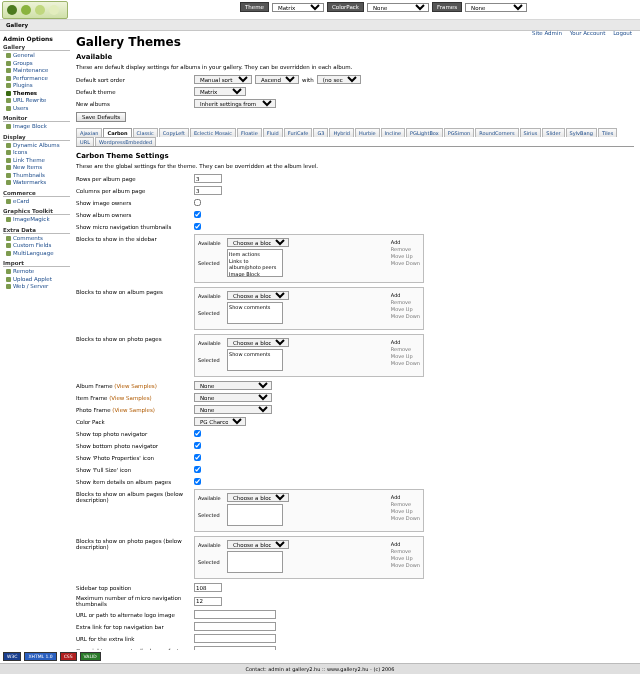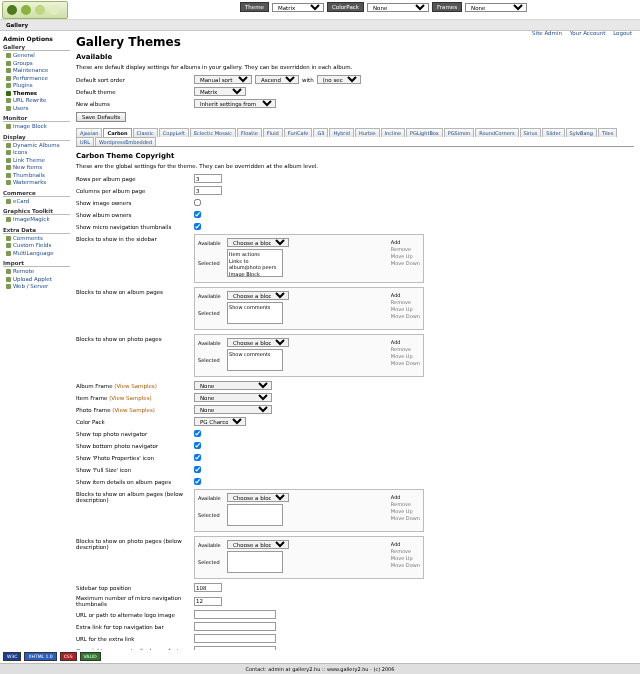--- a/index.html
+++ b/index.html
@@ -428,21 +428,21 @@
         <div class="tab">PGSimon</div>
         <div class="tab">RoundCorners</div>
         <div class="tab">Sirius</div>
         <div class="tab">Slider</div>
         <div class="tab">SylvBang</div>
         <div class="tab">Tiles</div>
         <div class="tab">URL</div>
         <div class="tab">WordpressEmbedded</div>
       </div>
 
-    <h2 class="sec">Carbon Theme Copyright</h2>
+    <h2 class="sec">Carbon Theme Settings</h2>
     <p class="desc">These are the global settings for the theme. They can be overridden at the album level.</p>
 
     <div id="basic-rows">
         <div class="form-row">
           <div class="lbl">Rows per album page</div>
           <div class="fld">
             <input type="text" value="3" style="width: 28px;">
           </div>
         </div>
         <div class="form-row">

